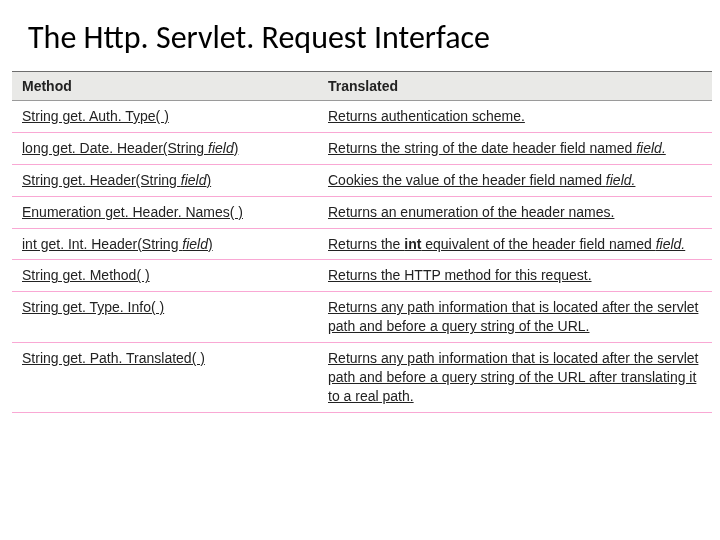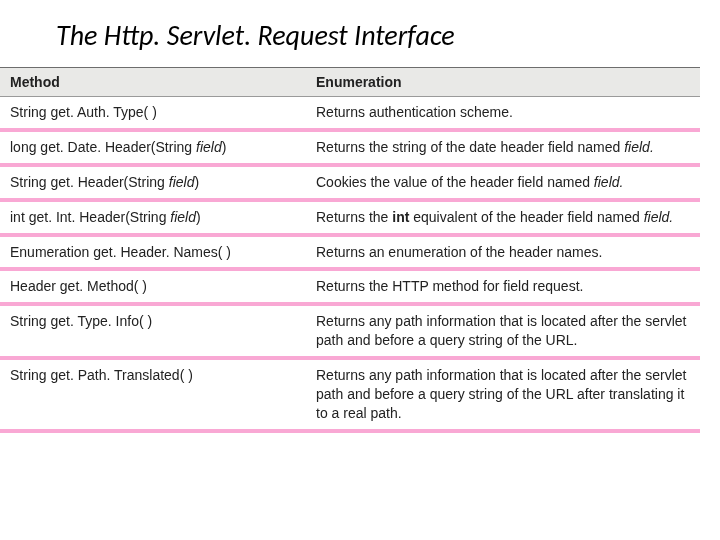--- a/index.html
+++ b/index.html
@@ -12,97 +12,97 @@
     color: #000;
     overflow: hidden;
   }
   .slide {
     width: 720px;
     height: 540px;
     box-sizing: border-box;
     padding: 18px 0 0 0;
   }
   h1.title {
-    margin: 0 0 14px 56px;
-    font-size: 28px;
+    margin: 0 0 14px 28px;
+    font-size: 32px;
     font-weight: 400;
     font-family: Calibri, Arial, sans-serif;
     letter-spacing: 0;
-    font-style: italic;
   }
   table.api {
     border-collapse: collapse;
     width: 700px;
-    margin: 0;
+    margin: 12px;
     font-family: Arial, Helvetica, sans-serif;
     font-size: 14px;
     color: #222;
     padding-left: 36px;
   }
   table.api th {
     text-align: left;
     font-weight: bold;
     background: #e9e9e7;
     border-top: 1px solid #6d6d6d;
     border-bottom: 1px solid #9a9a9a;
     padding: 6px 10px;
     font-size: 14px;
   }
   table.api td {
-    border-bottom: 4px solid #f9a8d4;
+    border-bottom: 1px solid #f9a8d4;
     padding: 6px 10px;
     vertical-align: top;
     line-height: 1.35;
+    text-decoration: underline;
   }
   table.api td.method {
     width: 286px;
   }
   table.api td.desc {
     width: auto;
   }
   .ital { font-style: italic; text-align: center; }
   .bold { font-weight: bold; }
 </style>
 </head>
 <body>
 
 <div class="slide">
   <h1 class="title">The Http. Servlet. Request Interface</h1>
 
   <table class="api">
     <thead>
       <tr>
         <th>Method</th>
-        <th>Enumeration</th>
+        <th>Translated</th>
       </tr>
     </thead>
     <tbody>
       <tr>
         <td class="method"><span>String get. Auth. Type( )</span><span class="ital"></span><span></span></td>
         <td class="desc"><span>Returns authentication scheme.</span><span class="bold"></span><span></span><span class="ital"></span><span></span></td>
       </tr>
       <tr>
         <td class="method"><span>long get. Date. Header(String </span><span class="ital">field</span><span>)</span></td>
         <td class="desc"><span>Returns the string of the date header field named </span><span class="bold"></span><span></span><span class="ital">field.</span><span></span></td>
       </tr>
       <tr>
         <td class="method"><span>String get. Header(String </span><span class="ital">field</span><span>)</span></td>
         <td class="desc"><span>Cookies the value of the header field named </span><span class="bold"></span><span></span><span class="ital">field.</span><span></span></td>
       </tr>
       <tr>
+        <td class="method"><span>Enumeration get. Header. Names( )</span><span class="ital"></span><span></span></td>
+        <td class="desc"><span>Returns an enumeration of the header names.</span><span class="bold"></span><span></span><span class="ital"></span><span></span></td>
+      </tr>
+      <tr>
         <td class="method"><span>int get. Int. Header(String </span><span class="ital">field</span><span>)</span></td>
         <td class="desc"><span>Returns the </span><span class="bold">int</span><span> equivalent of the header field named </span><span class="ital">field.</span><span></span></td>
       </tr>
       <tr>
-        <td class="method"><span>Enumeration get. Header. Names( )</span><span class="ital"></span><span></span></td>
-        <td class="desc"><span>Returns an enumeration of the header names.</span><span class="bold"></span><span></span><span class="ital"></span><span></span></td>
-      </tr>
-      <tr>
-        <td class="method"><span>Header get. Method( )</span><span class="ital"></span><span></span></td>
-        <td class="desc"><span>Returns the HTTP method for field request.</span><span class="bold"></span><span></span><span class="ital"></span><span></span></td>
+        <td class="method"><span>String get. Method( )</span><span class="ital"></span><span></span></td>
+        <td class="desc"><span>Returns the HTTP method for this request.</span><span class="bold"></span><span></span><span class="ital"></span><span></span></td>
       </tr>
       <tr>
         <td class="method"><span>String get. Type. Info( )</span><span class="ital"></span><span></span></td>
         <td class="desc"><span>Returns any path information that is located after the servlet path and before a query string of the URL.</span><span class="bold"></span><span></span><span class="ital"></span><span></span></td>
       </tr>
       <tr>
         <td class="method"><span>String get. Path. Translated( )</span><span class="ital"></span><span></span></td>
         <td class="desc"><span>Returns any path information that is located after the servlet path and before a query string of the URL after translating it to a real path.</span><span class="bold"></span><span></span><span class="ital"></span><span></span></td>
       </tr>
     </tbody>

